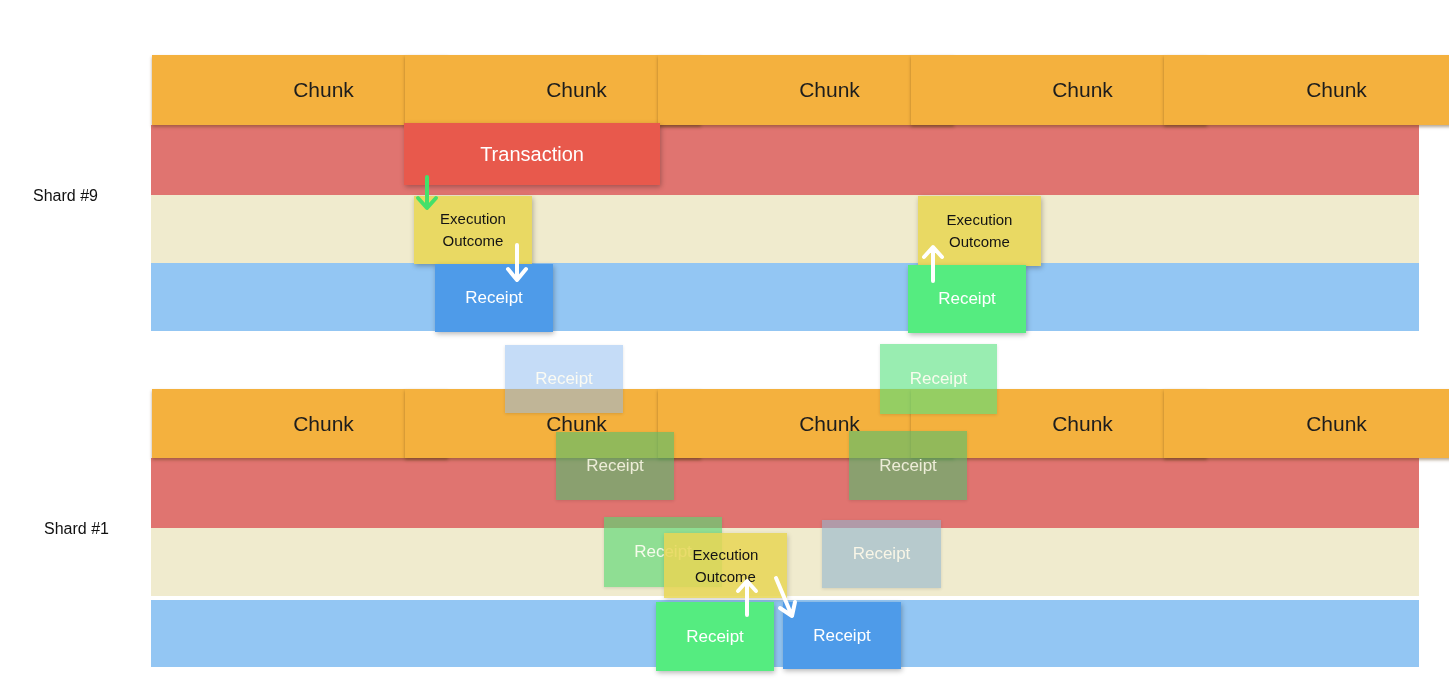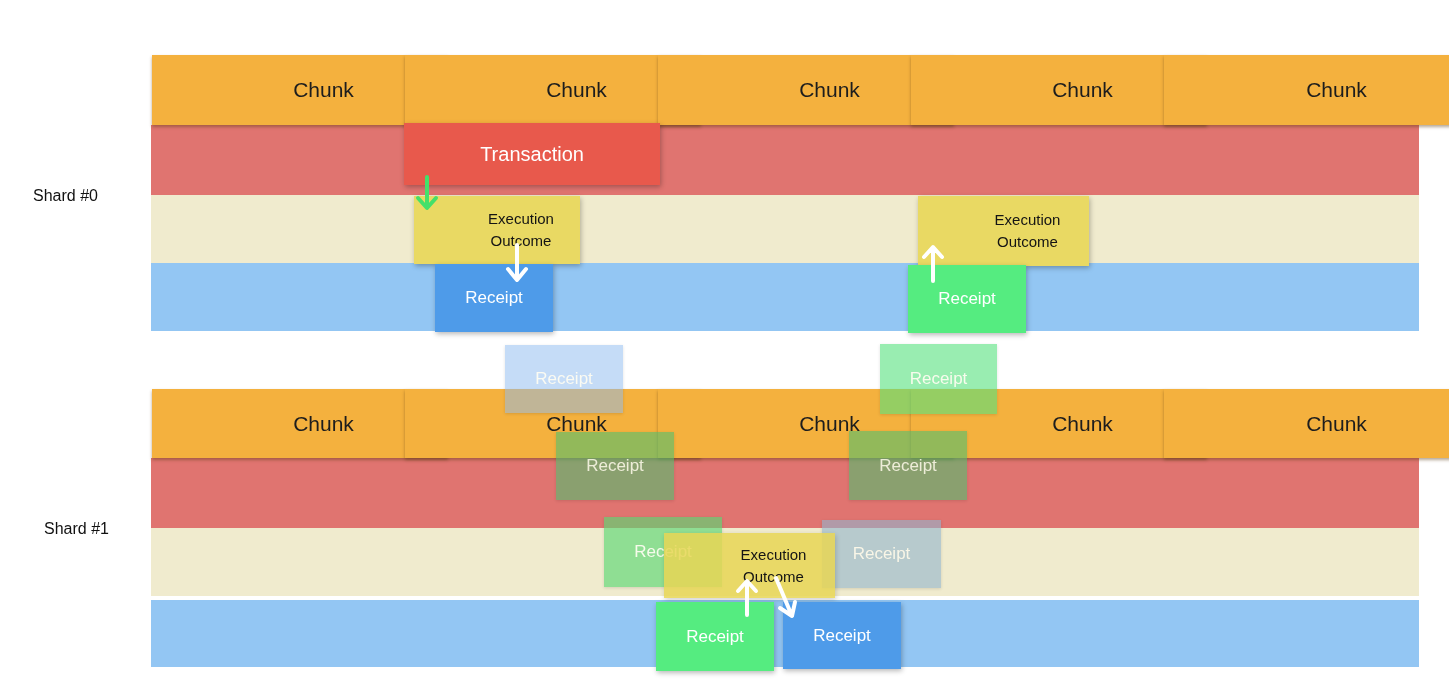--- a/index.html
+++ b/index.html
@@ -17,21 +17,21 @@
     position:absolute;height:70px;background:var(--chunk-orange);z-index:2;
     display:flex;align-items:center;justify-content:center;
     font-size:21px;color:#1d1d1d;box-shadow:0 2px 3px rgba(90,60,20,.45);padding-left:47px;
   }
   
   .block{
     position:absolute;display:flex;align-items:center;justify-content:center;
     text-align:center;box-shadow:1px 2px 5px rgba(0,0,0,.28);z-index:3;
   }
   .block.transaction{background:var(--transaction-red);color:#fff;font-size:20px;}
-  .block.eo{background:var(--eo-yellow);color:#141414;font-size:15px;line-height:22px;padding-left:48px;}
+  .block.eo{background:var(--eo-yellow);color:#141414;font-size:15px;line-height:22px;}
   .block.eo.translucent{background:var(--eo-yellow-translucent);z-index:5;box-shadow:1px 2px 5px rgba(0,0,0,.18);}
   .block.receipt-blue{background:var(--receipt-blue);color:#fff;font-size:17px;}
   .block.receipt-green{background:var(--receipt-green);color:#fff;font-size:17px;}
   
   .ghost{
     position:absolute;display:flex;align-items:center;justify-content:center;
     font-size:17px;color:rgba(255,253,242,.92);z-index:6;box-shadow:0 1px 3px rgba(0,0,0,.12);
   }
   .ghost.blue{background:var(--ghost-blue);}
   .ghost.green-light{background:var(--ghost-green-light);}
@@ -44,21 +44,21 @@
   .arrow{position:absolute;z-index:8;}
   .arrow path{fill:none;stroke-width:4px;stroke-linecap:round;stroke-linejoin:round;}
   .arrow.green path{stroke:var(--arrow-green);}
   .arrow.white path{stroke:var(--arrow-white);}
 </style>
 </head>
 <body>
 
 <div id="stage">
 
-  <div class="shard-label" style="left:33px;top:187px;">Shard #0</div>
+  <div class="shard-label" style="left:33px;top:187px;">Shard #9</div>
 
   <div class="band red" style="top:125px;"></div>
   <div class="band beige" style="top:195px;"></div>
   <div class="band blue" style="top:263px;"></div>
 
   <div class="chunk" style="left:152px;top:55px;width:249px;">Chunk</div>
   <div class="chunk" style="left:405px;top:55px;width:249px;">Chunk</div>
   <div class="chunk" style="left:658px;top:55px;width:249px;">Chunk</div>
   <div class="chunk" style="left:911px;top:55px;width:249px;">Chunk</div>
   <div class="chunk" style="left:1164px;top:55px;width:251px;">Chunk</div>

